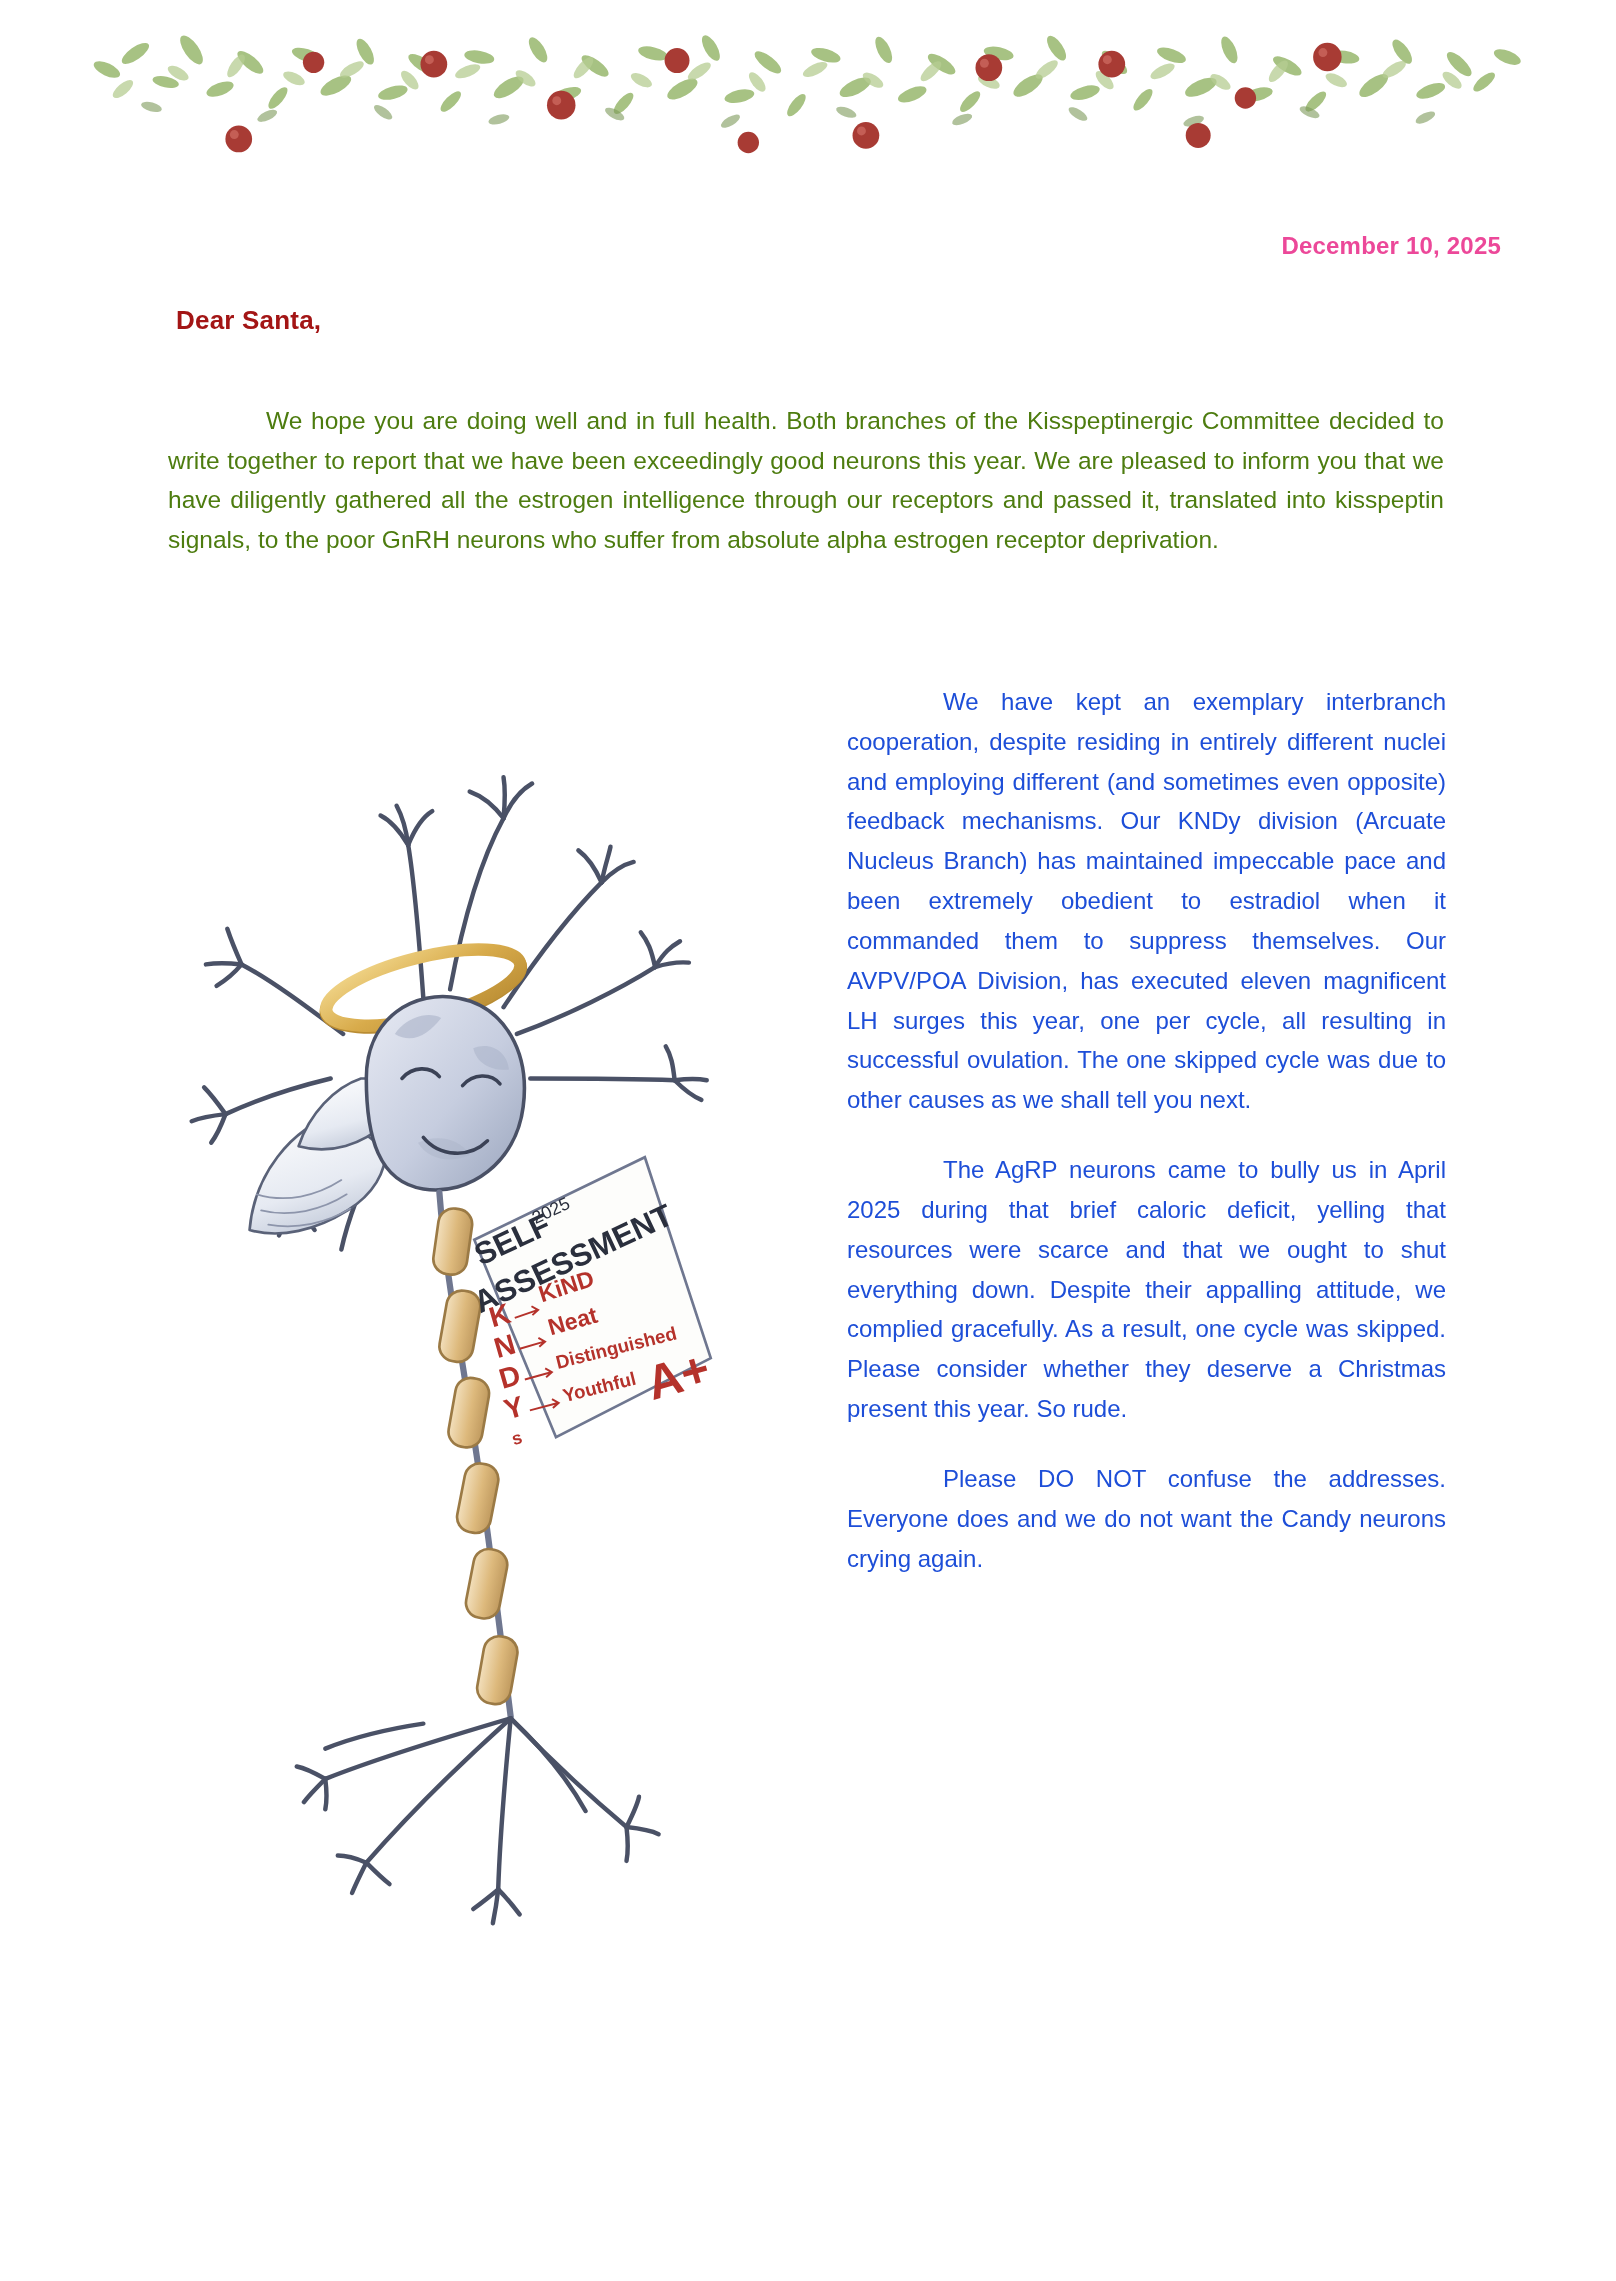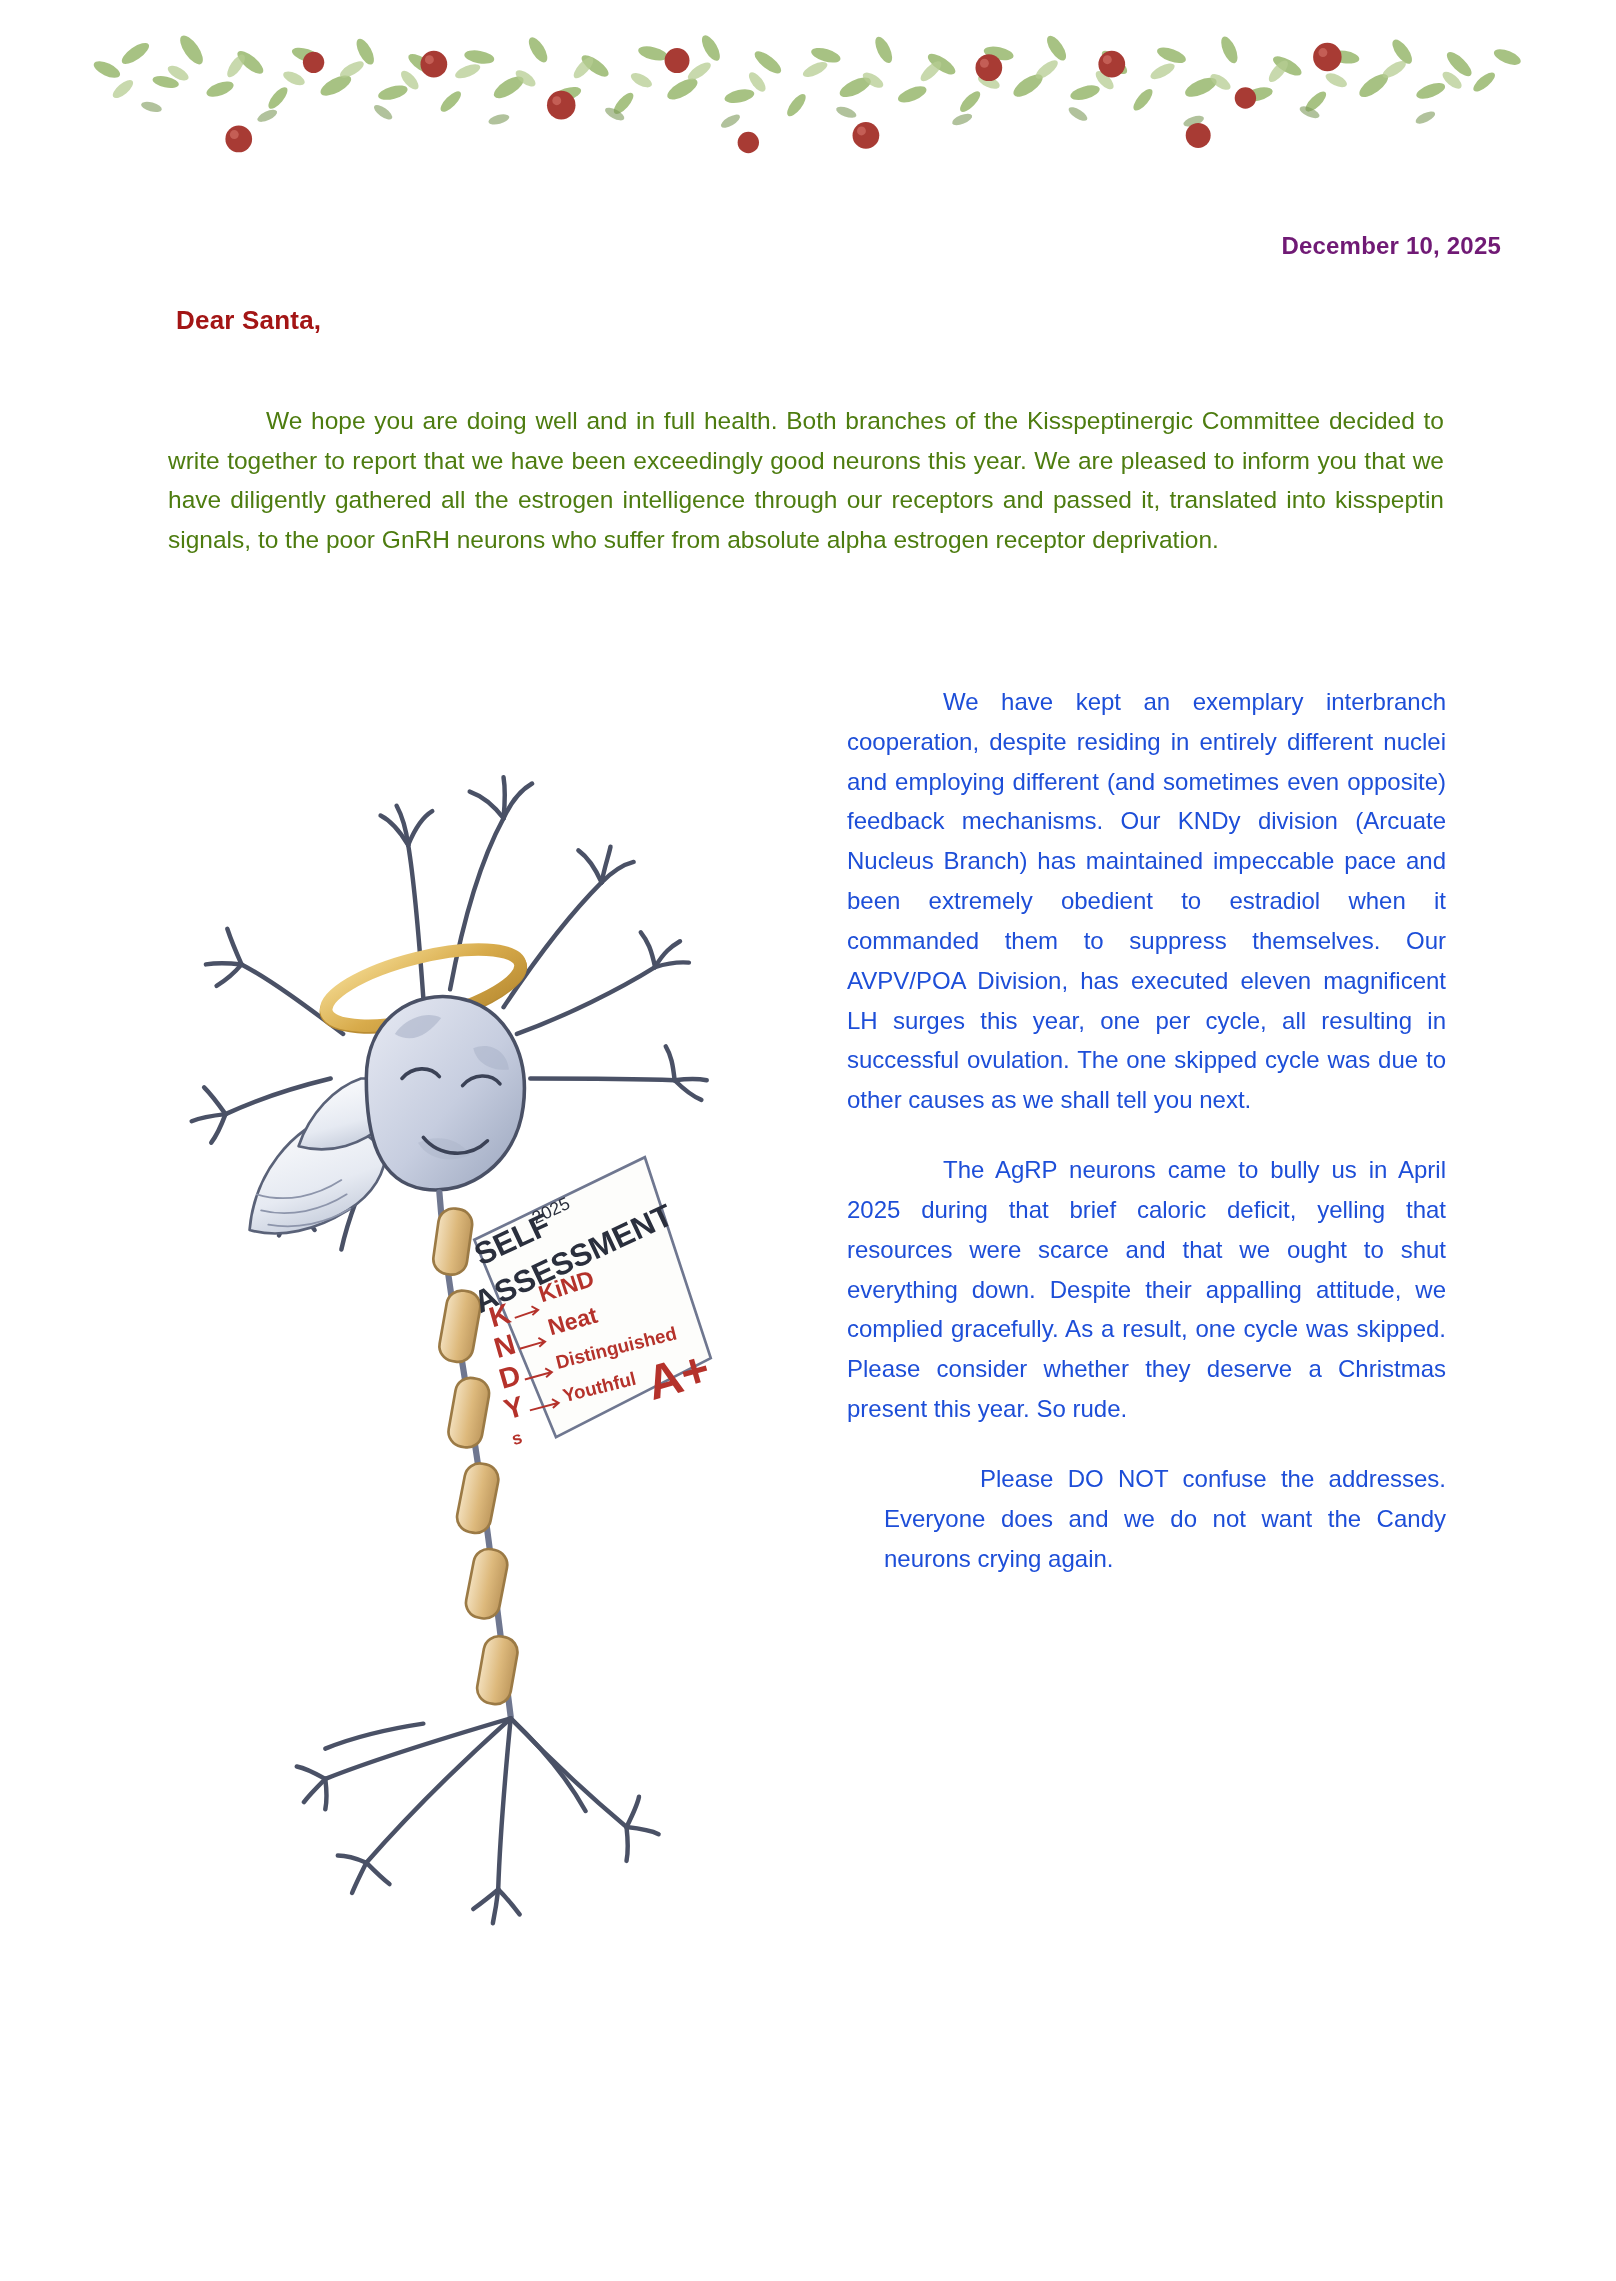--- a/index.html
+++ b/index.html
@@ -36,21 +36,21 @@
     height: 2281px;
   }
 
   .date {
     position: absolute;
     right: 115px;
     top: 232px;
     font-size: 24px;
     font-weight: bold;
     letter-spacing: 0.2px;
-    color: #701a75;
+    color: #ec4899;
   }
 
   .salutation {
     position: absolute;
     left: 176px;
     top: 305px;
     font-size: 26px;
     font-weight: bold;
     color: #a31515;
     letter-spacing: 0.2px;
@@ -76,21 +76,21 @@
     width: 599px;
     font-size: 24px;
     line-height: 1.66;
     text-align: justify;
     color: #1d4ed8;
   }
   .right-col p {
     margin: 0 0 30px 0;
     text-indent: 96px;
   }
-  .right-col p:last-child { margin-bottom: 0; margin-left: 37px; }
+  .right-col p:last-child { margin-bottom: 0; }
 
   
   .illustration {
     position: absolute;
     left: 156px;
     top: 615px;
     width: 704px;
     height: 1426px;
   }
   .illustration svg { display: block; }

